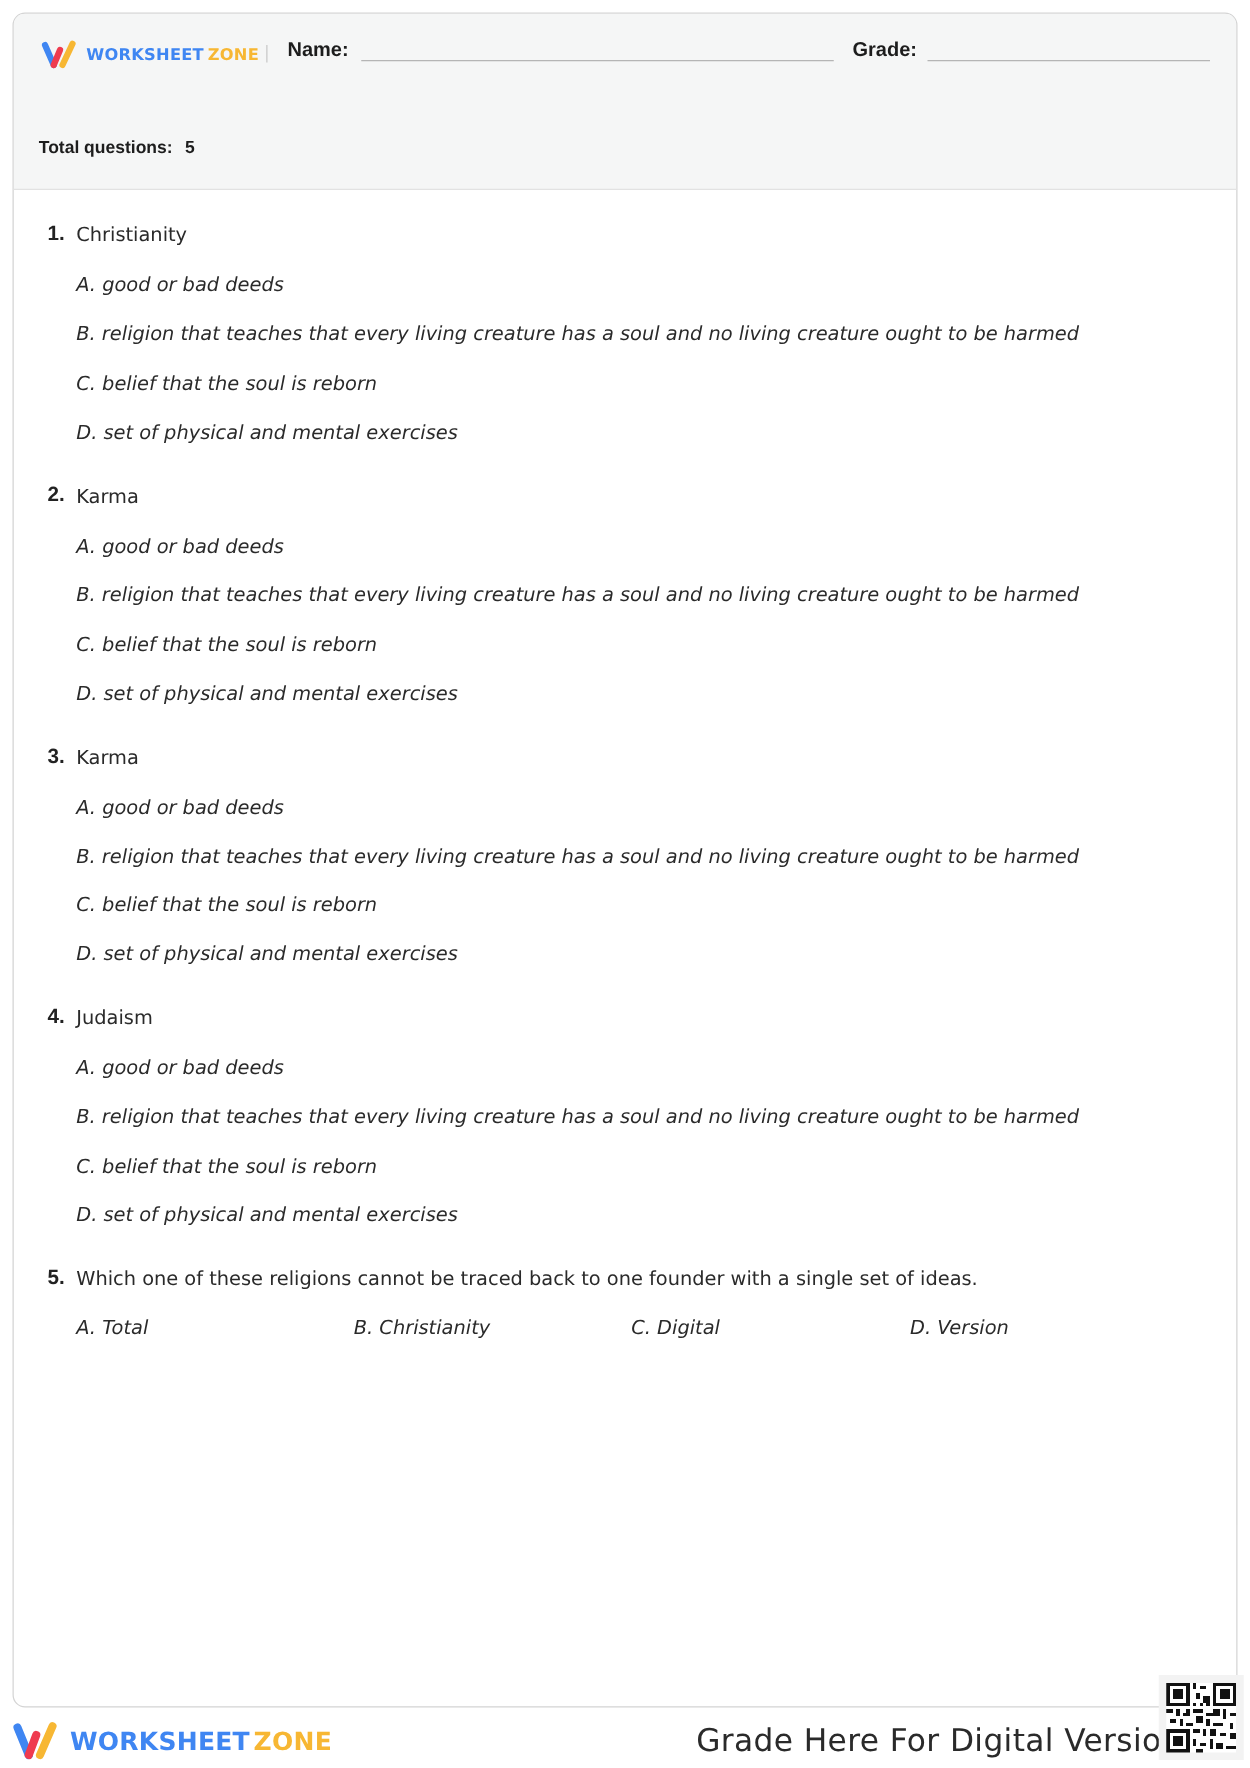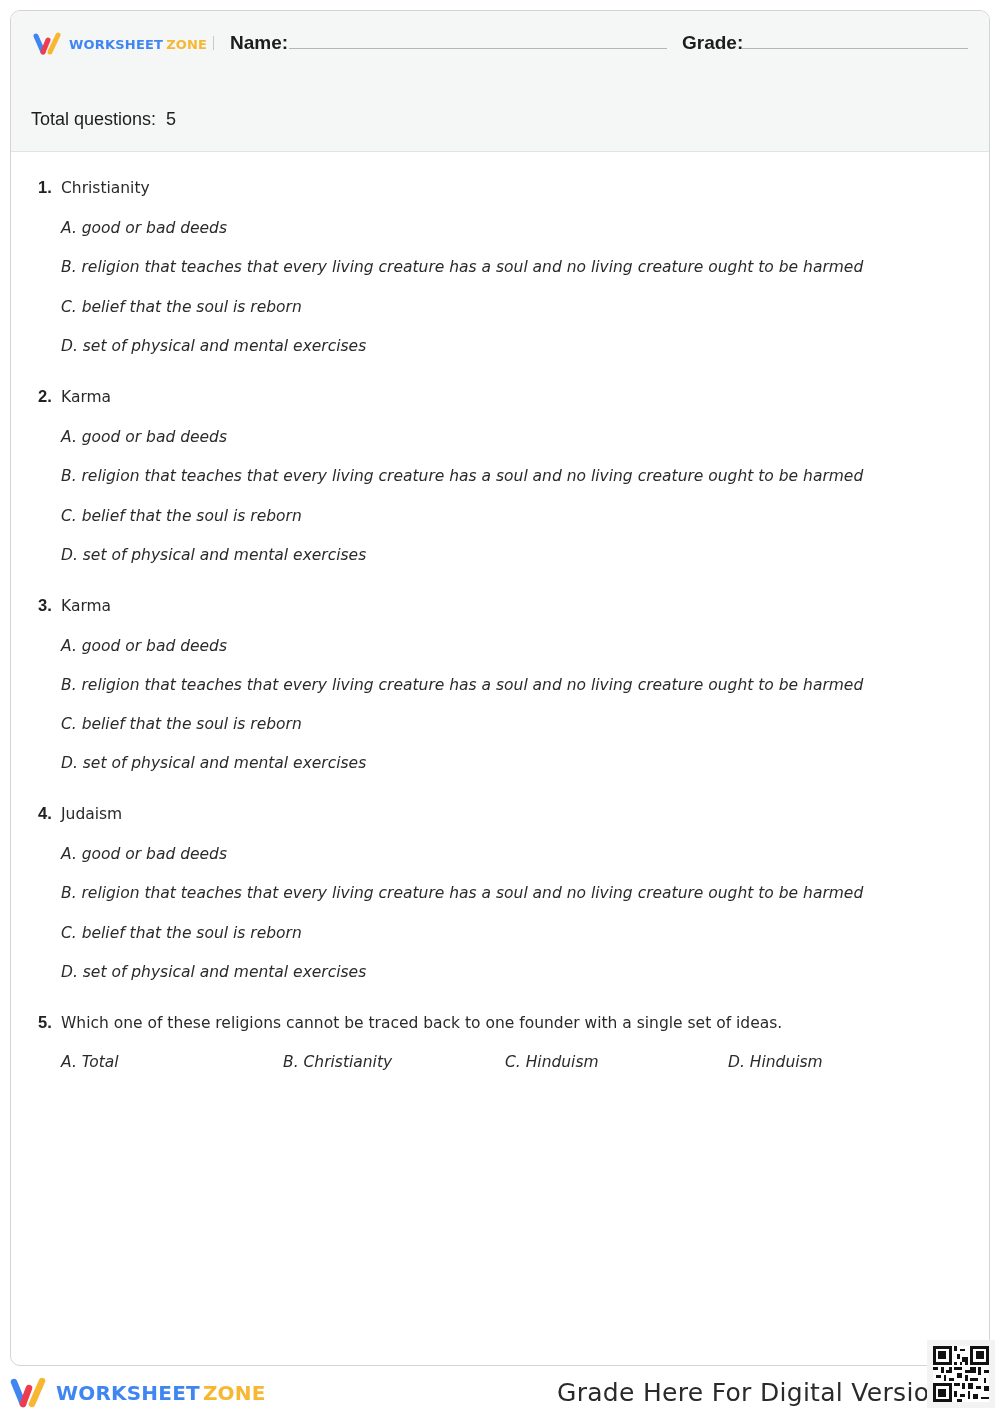--- a/index.html
+++ b/index.html
@@ -13,23 +13,23 @@
   .head {
     position: absolute; left: 0; top: 0; width: 100%; height: 141px;
     background: #f5f6f6; border-bottom: 1.5px solid #e2e2e2;
   }
   .logo { position: absolute; left: 22px; top: 21px; display: flex; align-items: center; }
   .logo svg { display: block; }
   .logo-text { font-family: "DejaVu Sans", sans-serif; font-weight: bold; font-size: 13px; letter-spacing: 0.2px; margin-left: 4px; }
   .w-blue { color: #3f86f2; }
   .w-orange { color: #f7b733; margin-left: 3px; }
   .sep { position: absolute; left: 202px; top: 25px; width: 1px; height: 14px; background: #c8c8c8; }
-  .field-label { position: absolute; top: 21px; font-family: "Liberation Sans", sans-serif; font-weight: bold; font-size: 19px; color: #1d1d1d; }
+  .field-label { position: absolute; top: 21px; font-family: "Liberation Sans", sans-serif; font-weight: bold; font-size: 16px; color: #1d1d1d; }
   .field-line { position: absolute; top: 37px; height: 1px; background: #b5b5b5; }
-  .total { position: absolute; left: 20px; top: 98px; font-family: "Liberation Sans", sans-serif; font-weight: normal; font-size: 18px; color: #1d1d1d; }
+  .total { position: absolute; left: 20px; top: 98px; font-family: "Liberation Sans", sans-serif; font-weight: bold; font-size: 14px; color: #1d1d1d; }
   .total .num { margin-left: 10px; }
 
   .q { position: absolute; left: 0; width: 100%; }
   .q-num { position: absolute; left: 27px; font-family: "Liberation Sans", sans-serif; font-weight: bold; font-size: 16.5px; color: #222; }
   .q-text { position: absolute; left: 50px; font-size: 15.5px; color: #2a2a2a; white-space: nowrap; }
   .opt { position: absolute; left: 50px; font-size: 15.5px; color: #2a2a2a; white-space: nowrap; font-style: italic; }
 
   .footer-logo { position: absolute; left: 10px; top: 1377px; display: flex; align-items: center; }
   .footer-logo .logo-text { font-size: 20px; margin-left: 6px; }
   .scan { position: absolute; left: 557px; top: 1378px; font-size: 25px; color: #2a2a2a; letter-spacing: 0.3px; white-space: nowrap; }
@@ -92,22 +92,22 @@
     <span class="opt" style="top:80px">B. religion that teaches that every living creature has a soul and no living creature ought to be harmed</span>
     <span class="opt" style="top:120px">C. belief that the soul is reborn</span>
     <span class="opt" style="top:159px">D. set of physical and mental exercises</span>
   </div>
 
   <div class="q" style="top:1002px">
     <span class="q-num" style="top:0">5.</span>
     <span class="q-text" style="top:1px">Which one of these religions cannot be traced back to one founder with a single set of ideas.</span>
     <span class="opt" style="top:40px;left:50px">A. Total</span>
     <span class="opt" style="top:40px;left:272px">B. Christianity</span>
-    <span class="opt" style="top:40px;left:494px">C. Hinduism</span>
-    <span class="opt" style="top:40px;left:717px">D. Hinduism</span>
+    <span class="opt" style="top:40px;left:494px">C. Digital</span>
+    <span class="opt" style="top:40px;left:717px">D. Version</span>
   </div>
 </div>
 
 <div class="footer-logo">
   <svg width="40" height="32" viewBox="0 0 40 32">
     <path d="M4 5 L13 27" stroke="#3f86f2" stroke-width="6.5" stroke-linecap="round"></path>
     <path d="M13 27 L19 11" stroke="#ef3b4f" stroke-width="6.5" stroke-linecap="round"></path>
     <path d="M22 27 L32 4" stroke="#f7b733" stroke-width="6.5" stroke-linecap="round"></path>
   </svg>
   <span class="logo-text"><span class="w-blue">WORKSHEET</span><span class="w-orange">ZONE</span></span>

